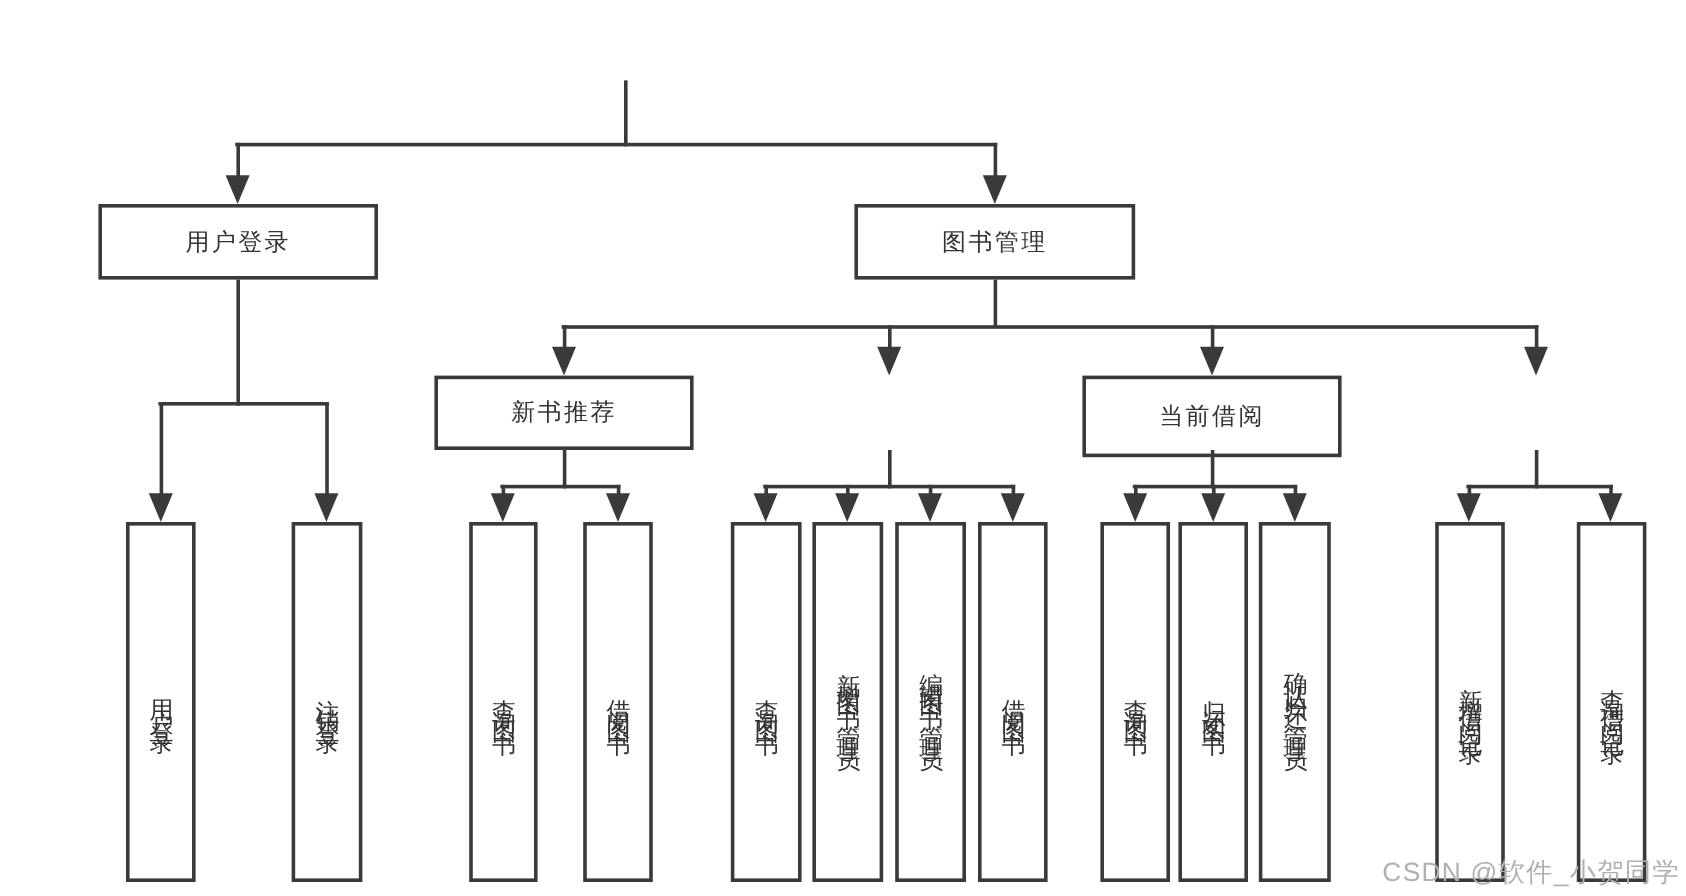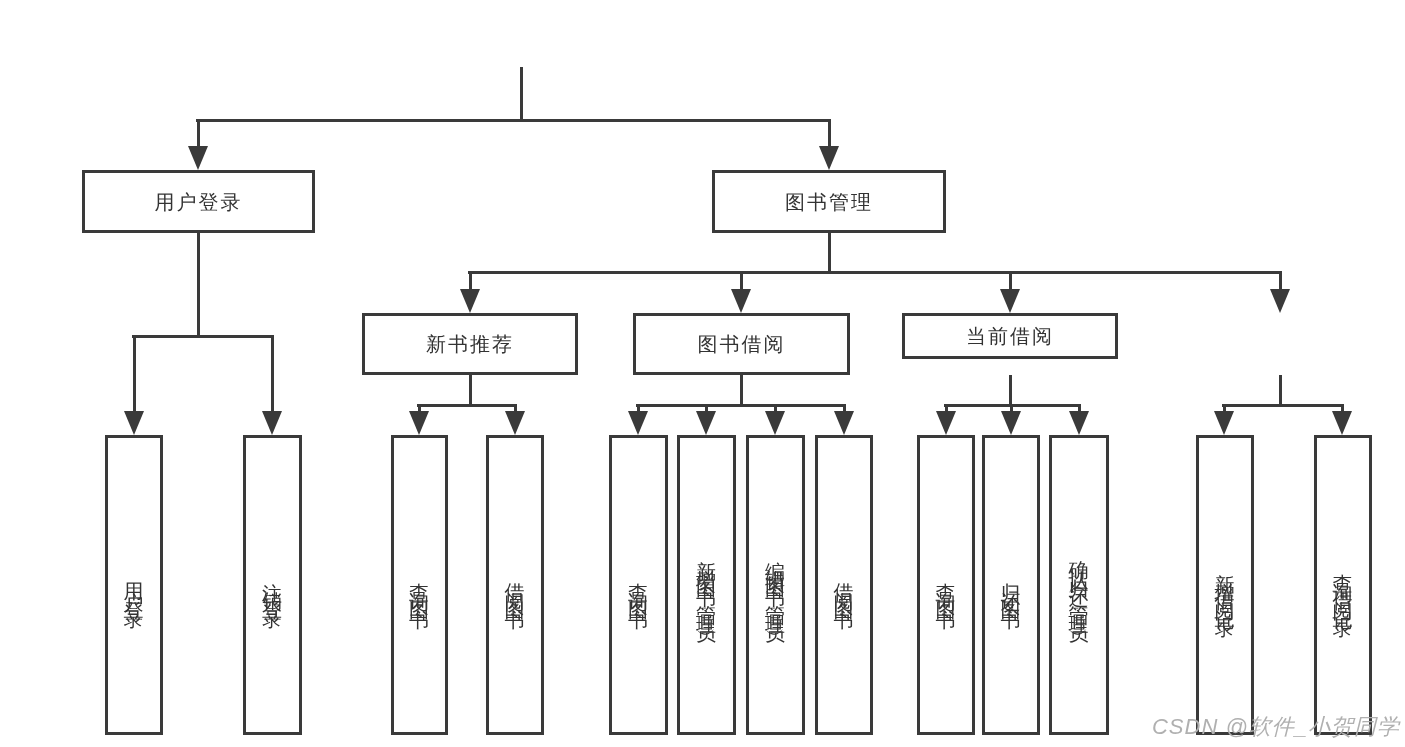--- a/index.html
+++ b/index.html
@@ -21,46 +21,43 @@
   .hline,.vline{position:absolute;background:var(--line);}
   .hline{height:3px;}
   .vline{width:3px;}
   .arrow{
     position:absolute;width:0;height:0;
     border-left:10px solid transparent;border-right:10px solid transparent;
     border-top:24px solid var(--line);
   }
   .watermark{
     position:absolute;right:5px;bottom:5px;font-size:22px;color:var(--watermark);
-    letter-spacing:1px;z-index:5;font-style:italic;
+    letter-spacing:1px;z-index:5;
   }
 </style>
 </head>
 <body>
 
 <div class="canvas">
 
 
   <div class="node" style="left:82px;top:170px;width:233px;height:63px;">
     <span>用户登录</span>
   </div>
 
   <div class="node" style="left:712px;top:170px;width:234px;height:63px;">
     <span>图书管理</span>
   </div>
 
   <div class="node" style="left:362px;top:313px;width:216px;height:62px;align-items:center;">
     <span>新书推荐</span>
   </div>
 
-  <div class="node" style="left:633px;top:313px;width:217px;height:62px;">
-    <span>图书借阅</span>
-  </div>
 
-  <div class="node" style="left:902px;top:313px;width:216px;height:46px;">
+  <div class="node" style="left:902px;top:313px;width:216px;height:68px;">
     <span>当前借阅</span>
   </div>
 
 
   <div class="node vert" style="left:105px;top:435px;width:58px;height:300px;">
     <span>用户登录</span>
   </div>
   <div class="node vert" style="left:243px;top:435px;width:59px;height:300px;">
     <span>注销登录</span>
   </div>

